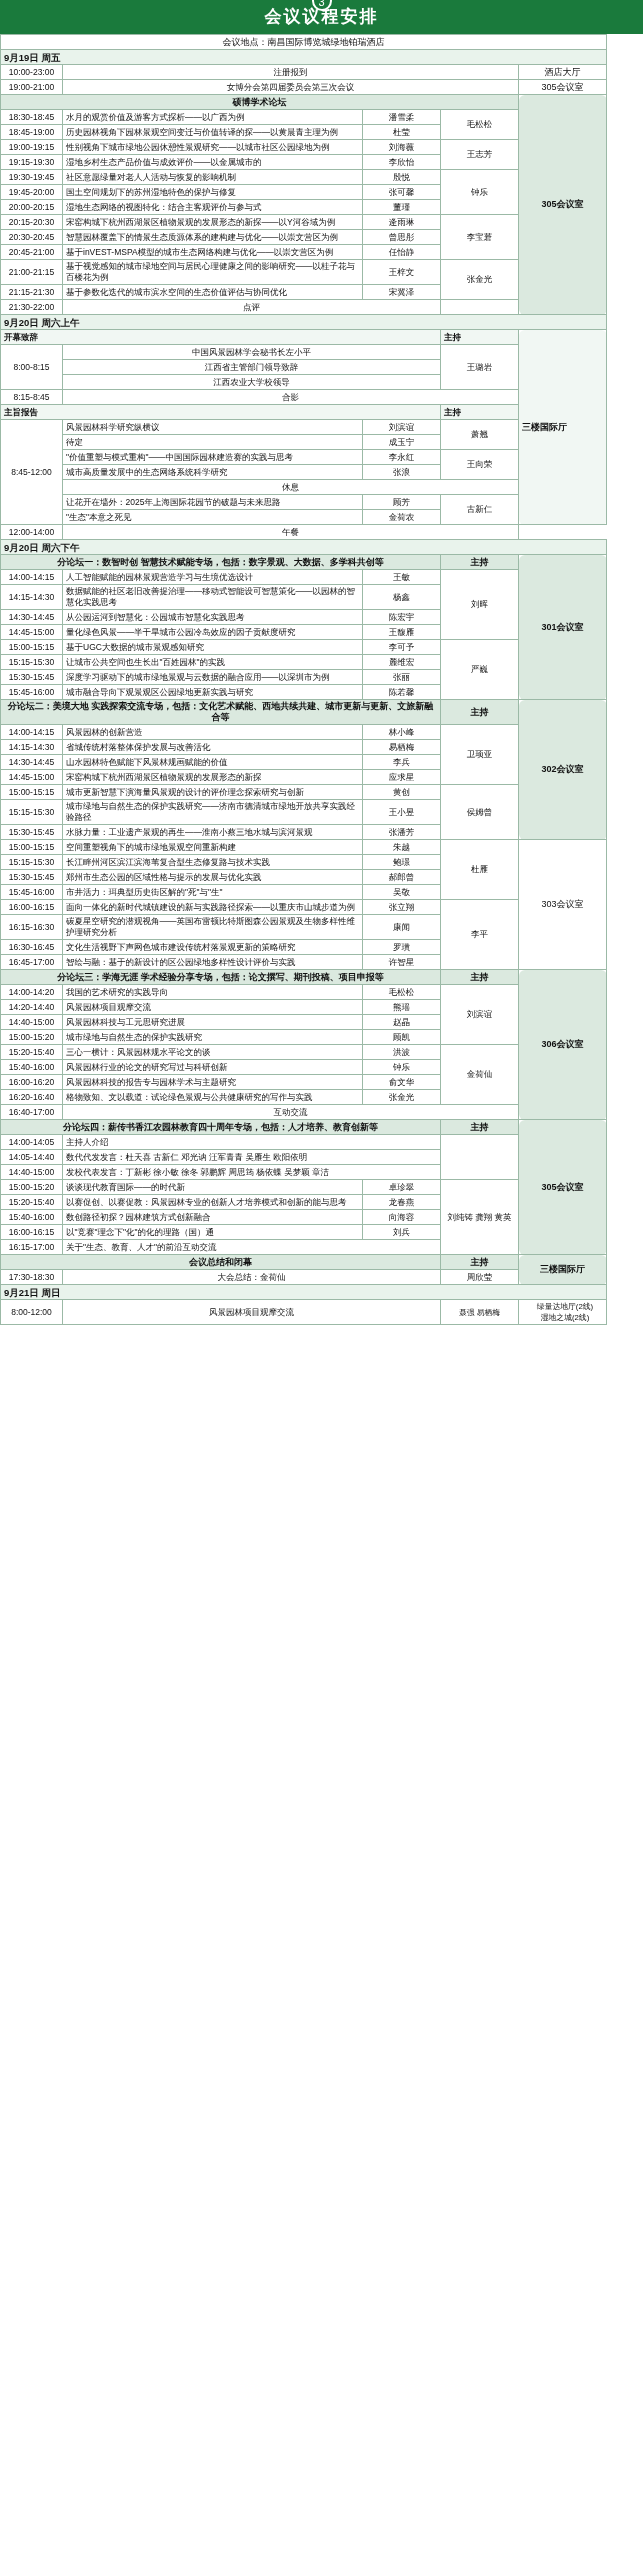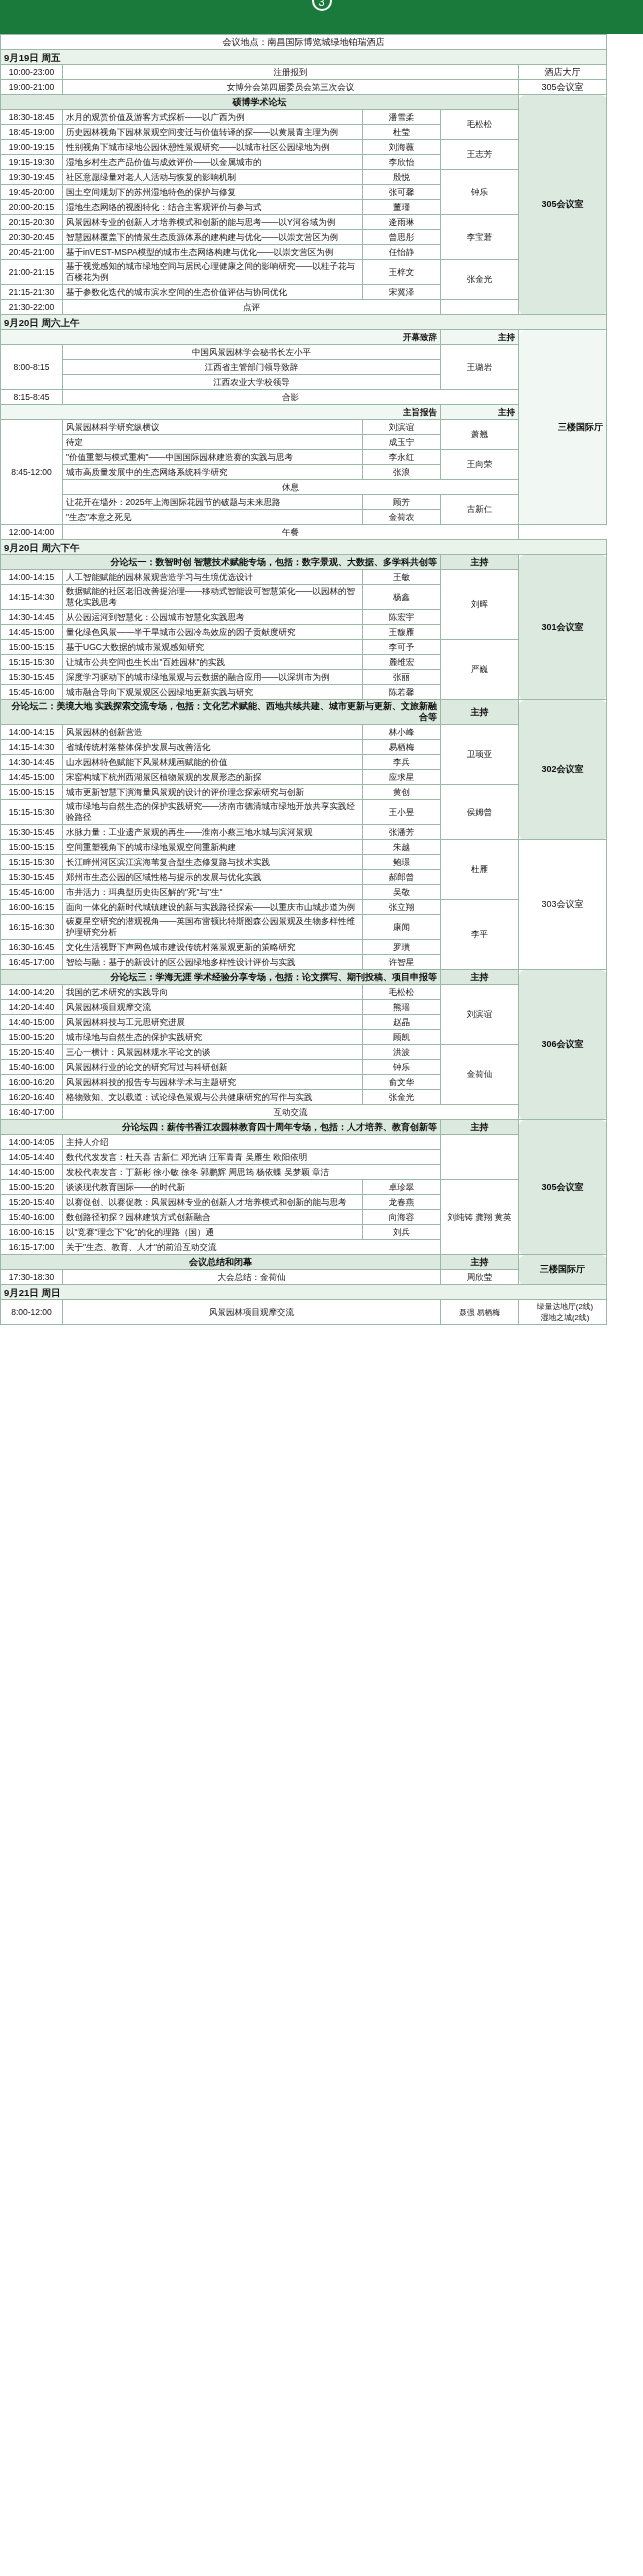--- a/index.html
+++ b/index.html
@@ -69,38 +69,39 @@
     height: 17px;
   }
   .forumbar td {
     background: #dbe9df;
     text-align: center;
     font-weight: bold;
     font-size: 9px;
     height: 16px;
     margin-left: 8px;
   }
-  .forumbar td.left { text-align: right; }
+  .forumbar td.left { text-align: center; }
   .subhead td {
-    text-align: right;
+    text-align: left;
     font-weight: bold;
     background: #f1f7f3;
   }
   .ctr { text-align: center; }
   .lft { text-align: left; margin-left: 24px; }
   .small { font-size: 7.8px; }
   .room-cell { font-size: 9px; border-radius: 6px; }
 </style>
 </head>
 <body>
 
 <div class="page">
 
   <div class="header">
     <div class="pagebadge">3</div>
+    <div class="title">会议议程安排</div>
   </div>
 
   <table class="sched">
     <colgroup>
       <col class="c-time">
         <col class="c-topic">
         <col class="c-person">
         <col class="c-chair">
         <col class="c-room">
     </colgroup>
@@ -163,21 +164,21 @@
           <td class="lft">国土空间规划下的苏州湿地特色的保护与修复</td>
           <td class="ctr">张可馨</td>
         </tr>
       <tr>
           <td class="ctr">20:00-20:15</td>
           <td class="lft">湿地生态网络的视图特化：结合主客观评价与参与式</td>
           <td class="ctr">董瑾</td>
         </tr>
       <tr>
           <td class="ctr">20:15-20:30</td>
-          <td class="lft">风景园林专业的创新人才培养模式和创新的能与思考——以Y河谷域为例</td>
+          <td class="lft">宋窑构城下杭州西湖景区植物景观的发展形态的新探——以Y河谷域为例</td>
           <td class="ctr">逄雨琳</td>
           <td class="ctr" rowspan="3">李宝莙</td>
         </tr>
       <tr>
           <td class="ctr">20:30-20:45</td>
           <td class="lft">智慧园林覆盖下的情景生态质源体系的建构建与优化——以崇文营区为例</td>
           <td class="ctr">曾思彤</td>
         </tr>
       <tr>
           <td class="ctr">20:45-21:00</td>

